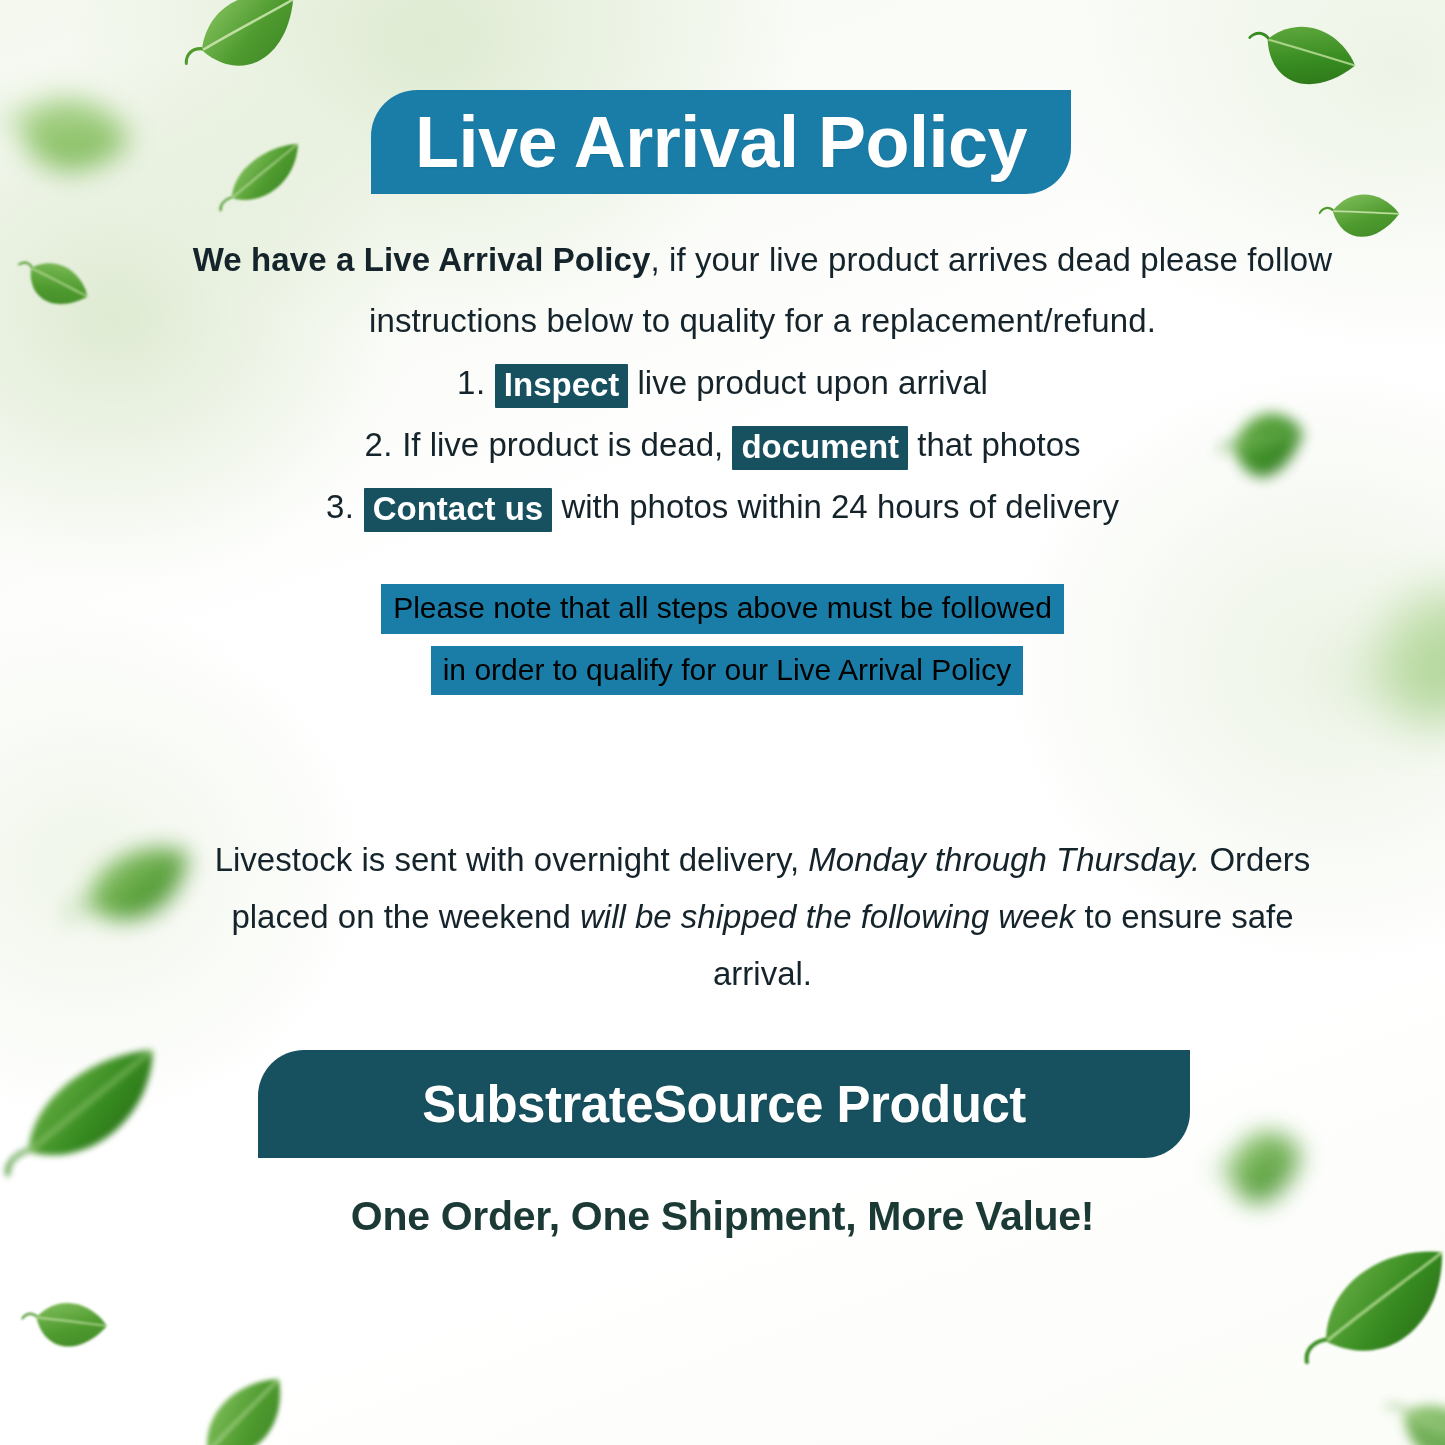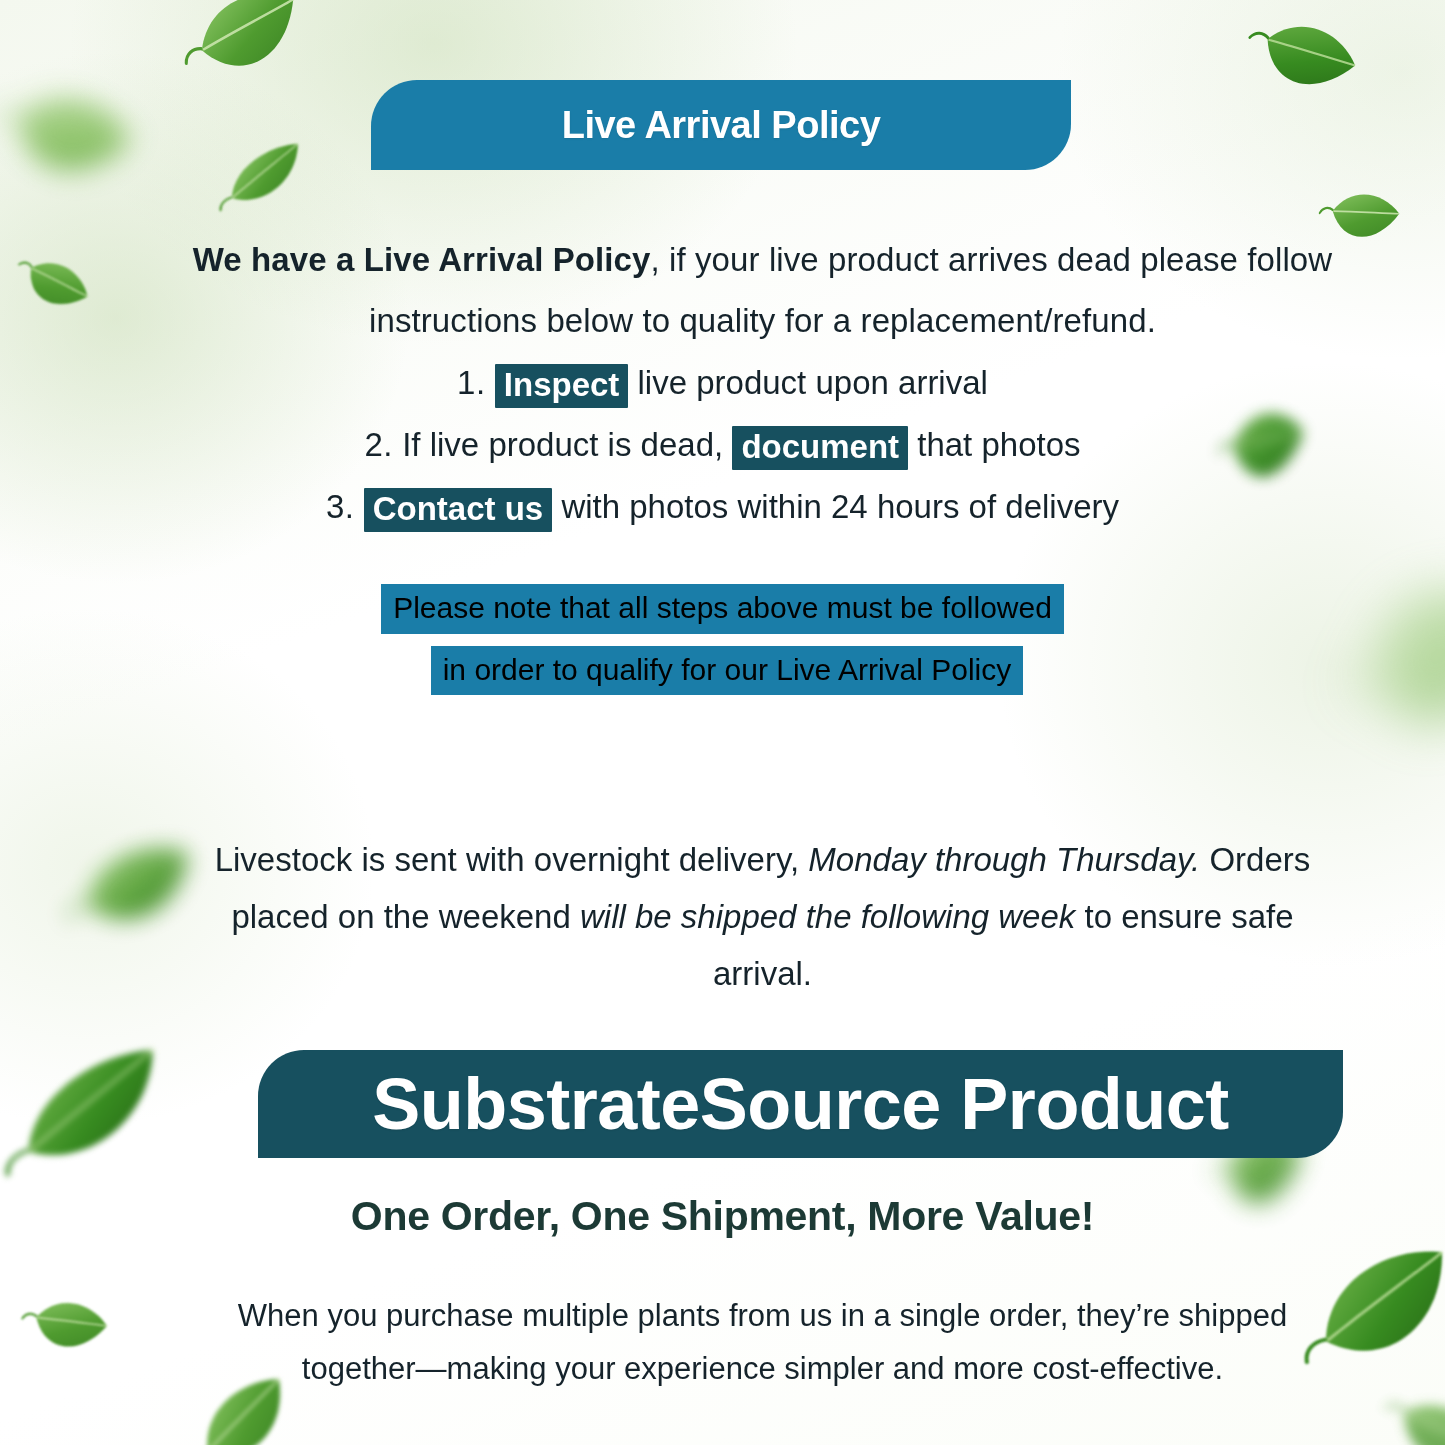--- a/index.html
+++ b/index.html
@@ -63,32 +63,32 @@
     background: #1a7da8;
     border-radius: 46px 0 46px 0;
   }
   .banner-secondary {
     background: #17505f;
     border-radius: 46px 0 46px 0;
   }
 
   #title-banner {
     left: 371px;
-    top: 80px;
+    top: 90px;
     width: 700px;
-    height: 90px;
-    font-size: 38px;
+    height: 104px;
+    font-size: 72px;
   }
 
   #brand-banner {
     left: 258px;
     top: 1050px;
-    width: 1085px;
+    width: 932px;
     height: 108px;
-    font-size: 72px;
+    font-size: 51px;
   }
 
   .para {
     position: absolute;
     text-align: center;
     color: #15232b;
     font-family: "Liberation Sans", sans-serif;
     font-weight: 400;
     margin-left: 40px;
   }
@@ -435,16 +435,15 @@
 
     <p class="para" id="shipping-para">
       <span>Livestock is sent with overnight delivery, </span><i>Monday through Thursday.</i><span> Orders placed on the weekend </span><i>will be shipped the following week</i><span> to ensure safe arrival.</span>
     </p>
 
     <div class="banner banner-secondary" id="brand-banner">
       <span>SubstrateSource Product</span>
     </div>
 
     <div id="value-heading">One Order, One Shipment, More Value!</div>
-    <p class="para" id="value-para">When you purchase multiple plants from us in a single order, they’re shipped together—making your experience simpler and more cost-effective.</p>
 
   </div>
 </div>
 
 </body></html>

